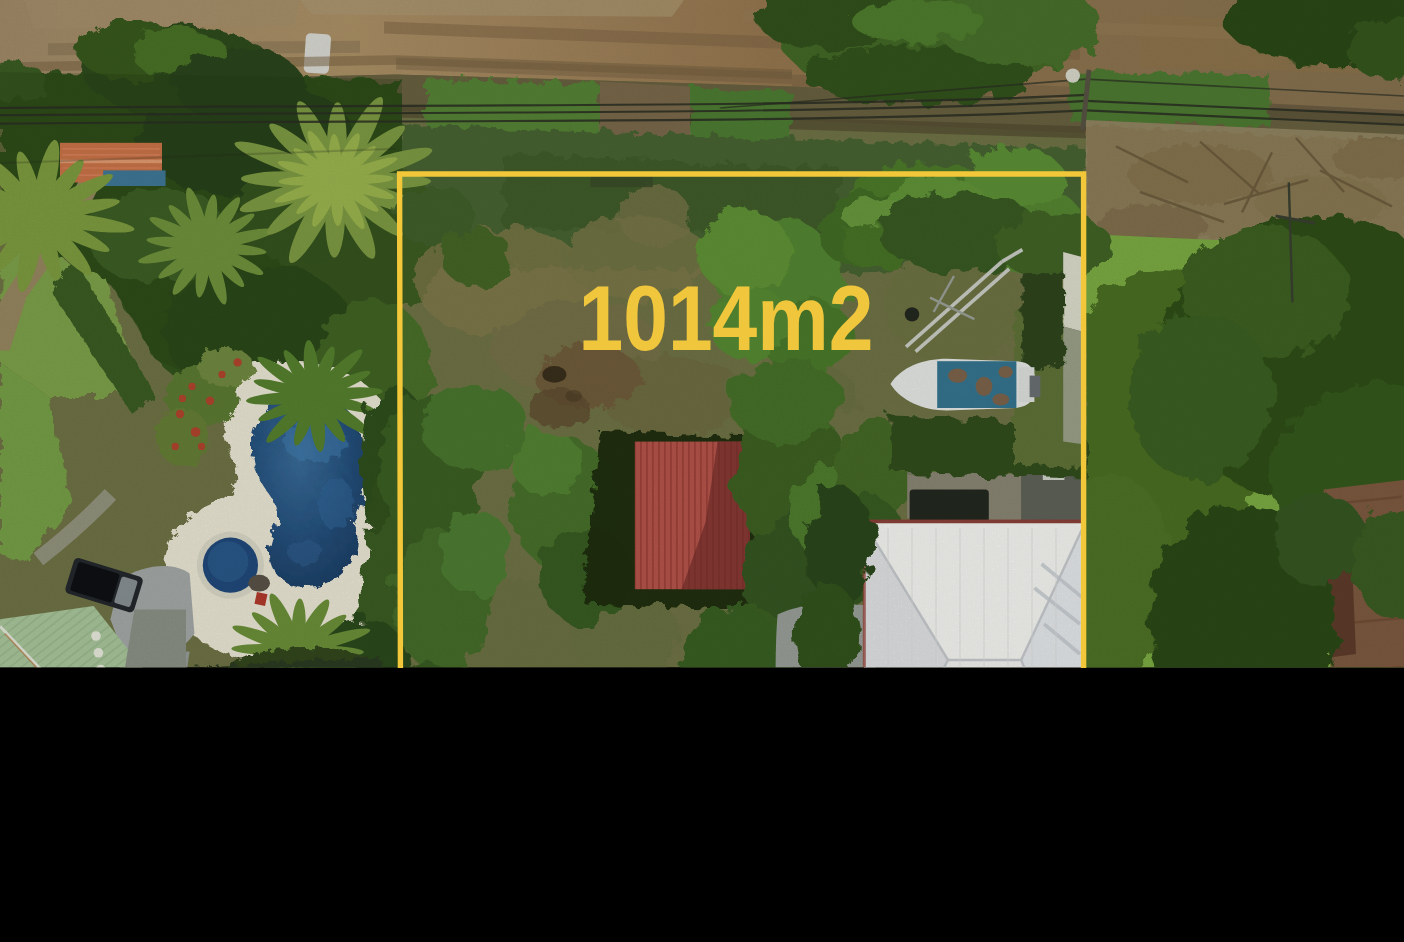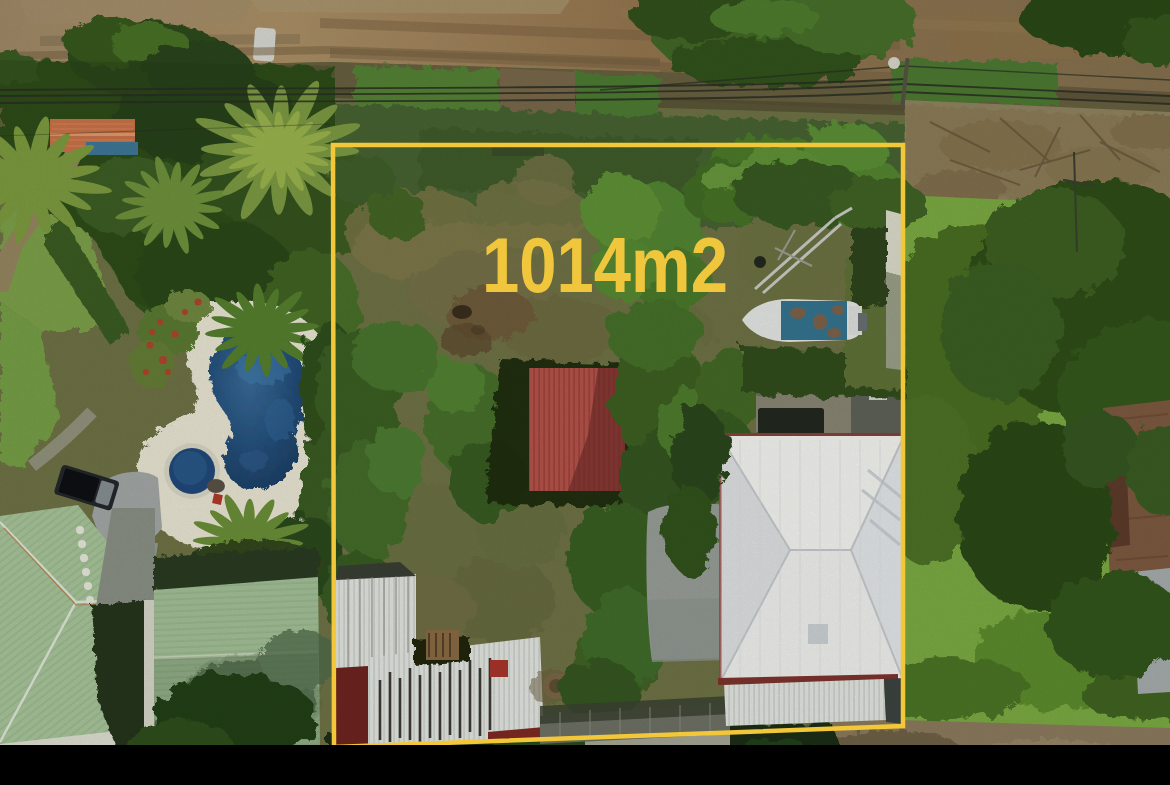--- a/index.html
+++ b/index.html
@@ -1,16 +1,16 @@
 <!DOCTYPE html>
 <html><head>
 <meta charset="utf-8">
 <style>
   html,body{margin:0;padding:0;background:#000;}
-  #wrap{width:1170px;height:745px;overflow:hidden;position:relative;font-family:"Liberation Sans", sans-serif;}
+  #wrap{width:1170px;height:556px;overflow:hidden;position:relative;font-family:"Liberation Sans", sans-serif;}
 </style>
 </head>
 <body>
 <div id="wrap">
 <svg width="1170" height="785" viewBox="0 0 1170 785" xmlns="http://www.w3.org/2000/svg">
 <defs>
   <filter id="rough" x="-25%" y="-25%" width="150%" height="150%">
     <feTurbulence type="fractalNoise" baseFrequency="0.055" numOctaves="3" seed="7" result="n"></feTurbulence>
     <feDisplacementMap in="SourceGraphic" in2="n" scale="20"></feDisplacementMap>
   </filter>

